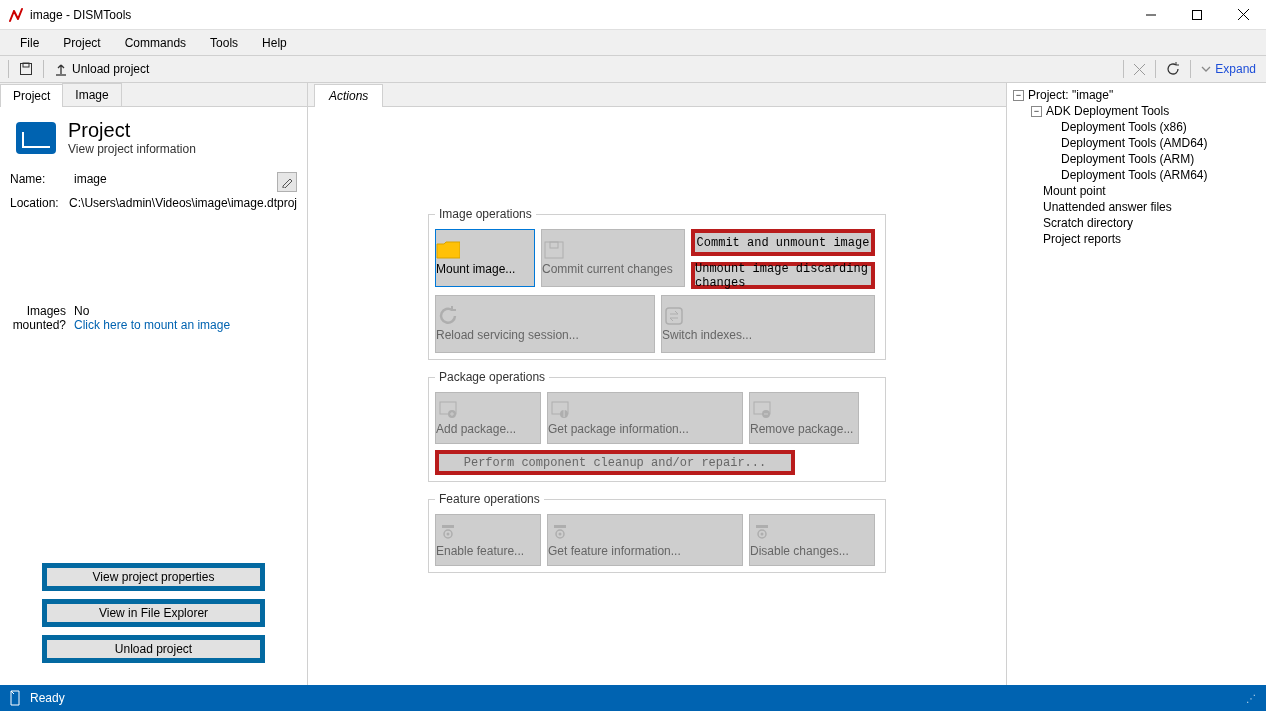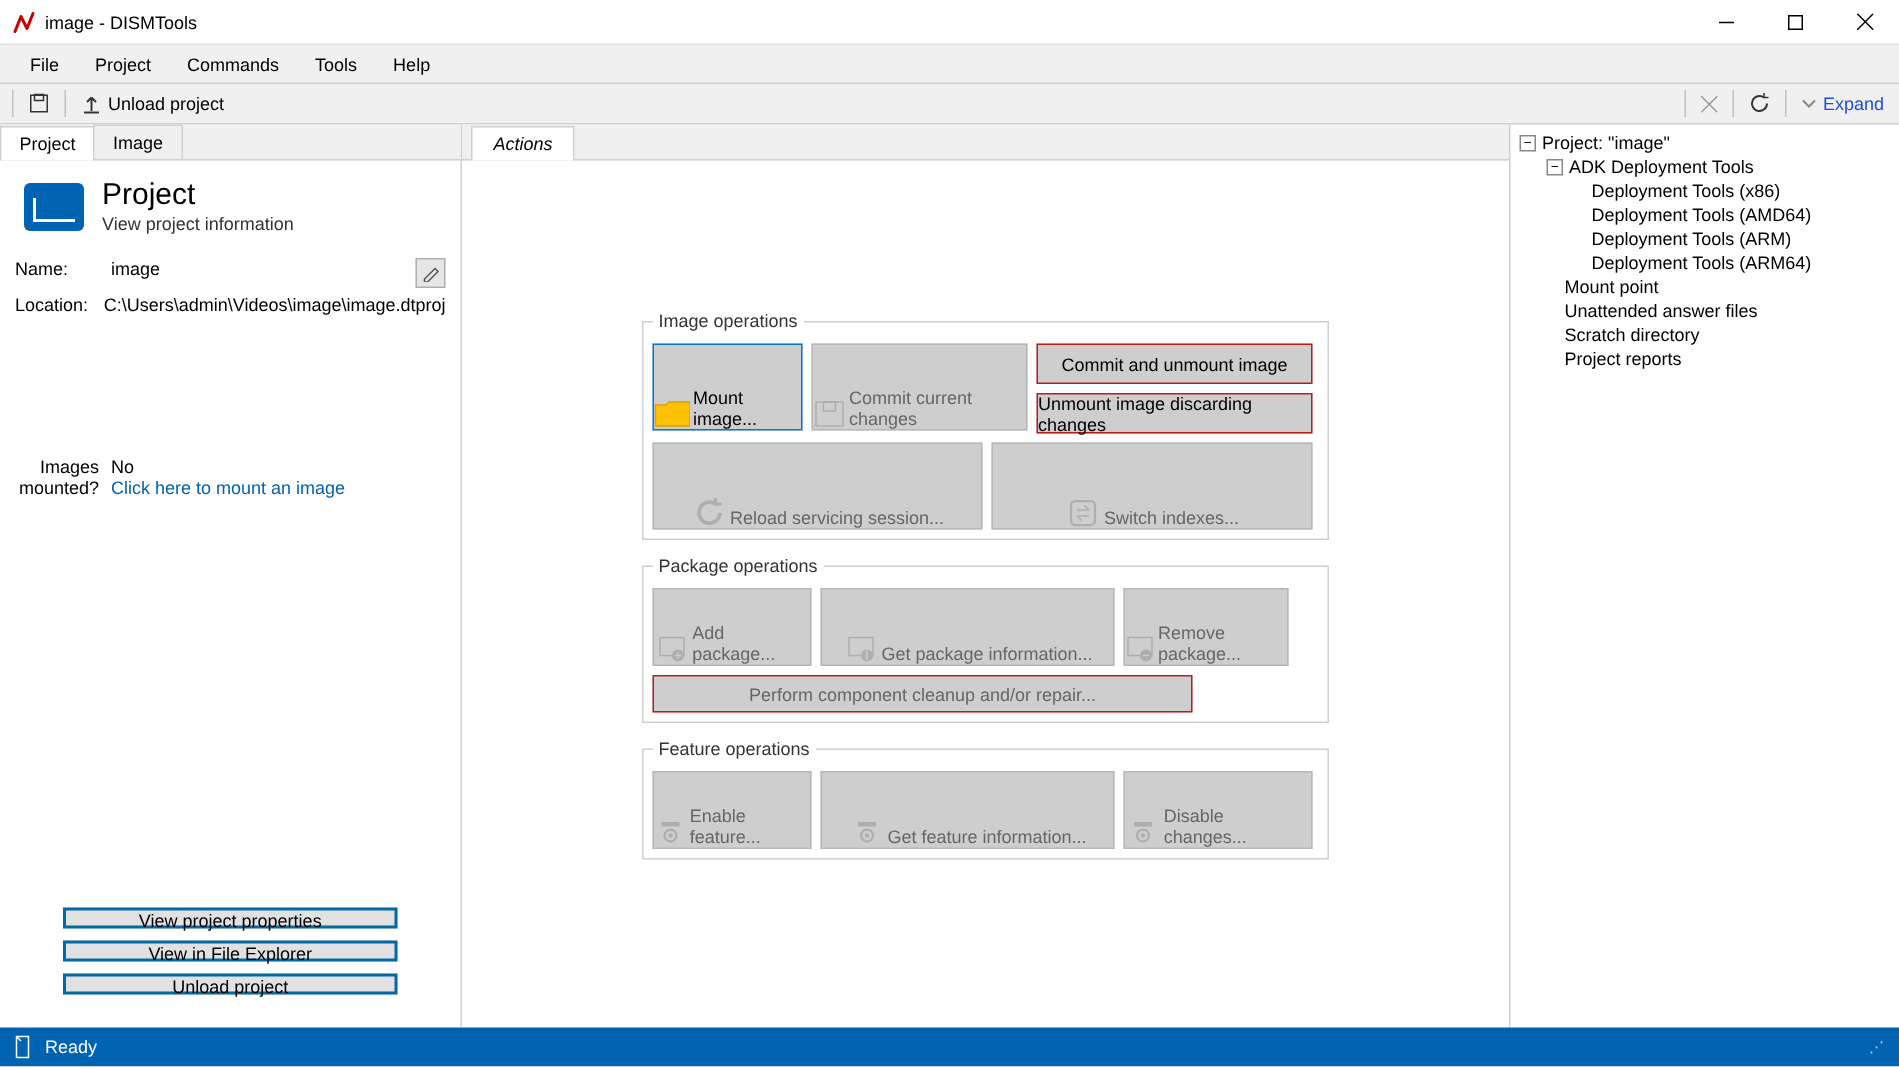--- a/index.html
+++ b/index.html
@@ -27,35 +27,35 @@
 .projtitle h2 { font-size: 20px; font-weight: normal; }
 .projtitle .sub { color: #333; }
 .projfields { margin-bottom: 90px; }
 .projfield { display: flex; margin-bottom: 4px; }
 .projfield .label { width: 56px; margin-right: 8px; }
 .projfield .value { flex: 1; }
 .projfield .editbtn { width: 20px; height: 20px; border: 1px solid #b0b0b0; background: #e6e6e6; display: flex; align-items: center; justify-content: center; }
 .mountlink { color: #0063b1; cursor: pointer; }
 .leftspacer { flex: 1; }
 .leftbottom { display: flex; flex-direction: column; gap: 8px; padding: 0 32px 10px; }
-.leftbottom button { height: 14px; background: #e1e1e1; border: 2px solid #0369a1; }
+.leftbottom button { height: 28px; background: #e1e1e1; border: 5px solid #0369a1; }
 .centerpane { flex: 1; display: flex; flex-direction: column; }
 .centertabs { display: flex; border-bottom: 1px solid #d0d0d0; background: #f0f0f0; padding-left: 6px; font-style: italic; }
 .centertabs .tab { padding: 4px 14px; border: 1px solid #d0d0d0; border-bottom: none; background: #fff; position: relative; top: 1px; }
 .centercontent { flex: 1; display: flex; flex-direction: column; align-items: center; padding-top: 100px; }
 fieldset { border: 1px solid #d0d0d0; padding: 8px 6px 6px; margin-bottom: 10px; width: 458px; }
 legend { padding: 0 4px; color: #333; }
 .btnrow { display: flex; gap: 6px; margin-bottom: 6px; }
 .btnrow:last-child { margin-bottom: 0; }
-.bigbtn { background: #cecece; border: 1px solid #b8b8b8; display: flex; flex-direction: row; align-items: flex-end; justify-content: center; gap: 2px; color: #666; font-size: 12px; }
+.bigbtn { background: #cecece; border: 1px solid #b8b8b8; display: flex; flex-direction: column; align-items: flex-start; justify-content: center; gap: 2px; color: #666; font-size: 12px; }
 .bigbtn.enabled { color: #000; }
 .bigbtn.enabled.selected { border: 1px solid #0078d7; }
 .bigbtn .icon { width: 24px; height: 20px; display: flex; align-items: center; justify-content: center; opacity: 0.45; }
 .bigbtn.enabled .icon { opacity: 1; }
-.slimbtn { background: #cecece; border: 1px solid #b91c1c; height: 28px; display: flex; align-items: center; justify-content: center; color: #666; }
+.slimbtn { background: #cecece; border: 4px solid #b91c1c; height: 28px; display: flex; align-items: center; justify-content: center; color: #666; font-family: Liberation Mono, monospace; }
 .slimbtn.enabled { color: #000; }
 .rightpane { width: 260px; border-left: 1px solid #d0d0d0; display: flex; flex-direction: column; }
 .treecontent { flex: 1; padding: 4px 6px; }
 .treerow { display: flex; align-items: center; height: 16px; }
 .treerow .toggle { width: 11px; height: 11px; border: 1px solid #888; margin-right: 4px; display: flex; align-items: center; justify-content: center; font-size: 9px; line-height: 1; }
 .statusbar { height: 26px; background: #0063b1; color: #fff; display: flex; align-items: center; padding: 0 8px; }
 .statusbar .grip { margin-left: auto; font-size: 10px; letter-spacing: 2px; opacity: 0.7; }
 svg { display: block; }
 </style>
 </head>

